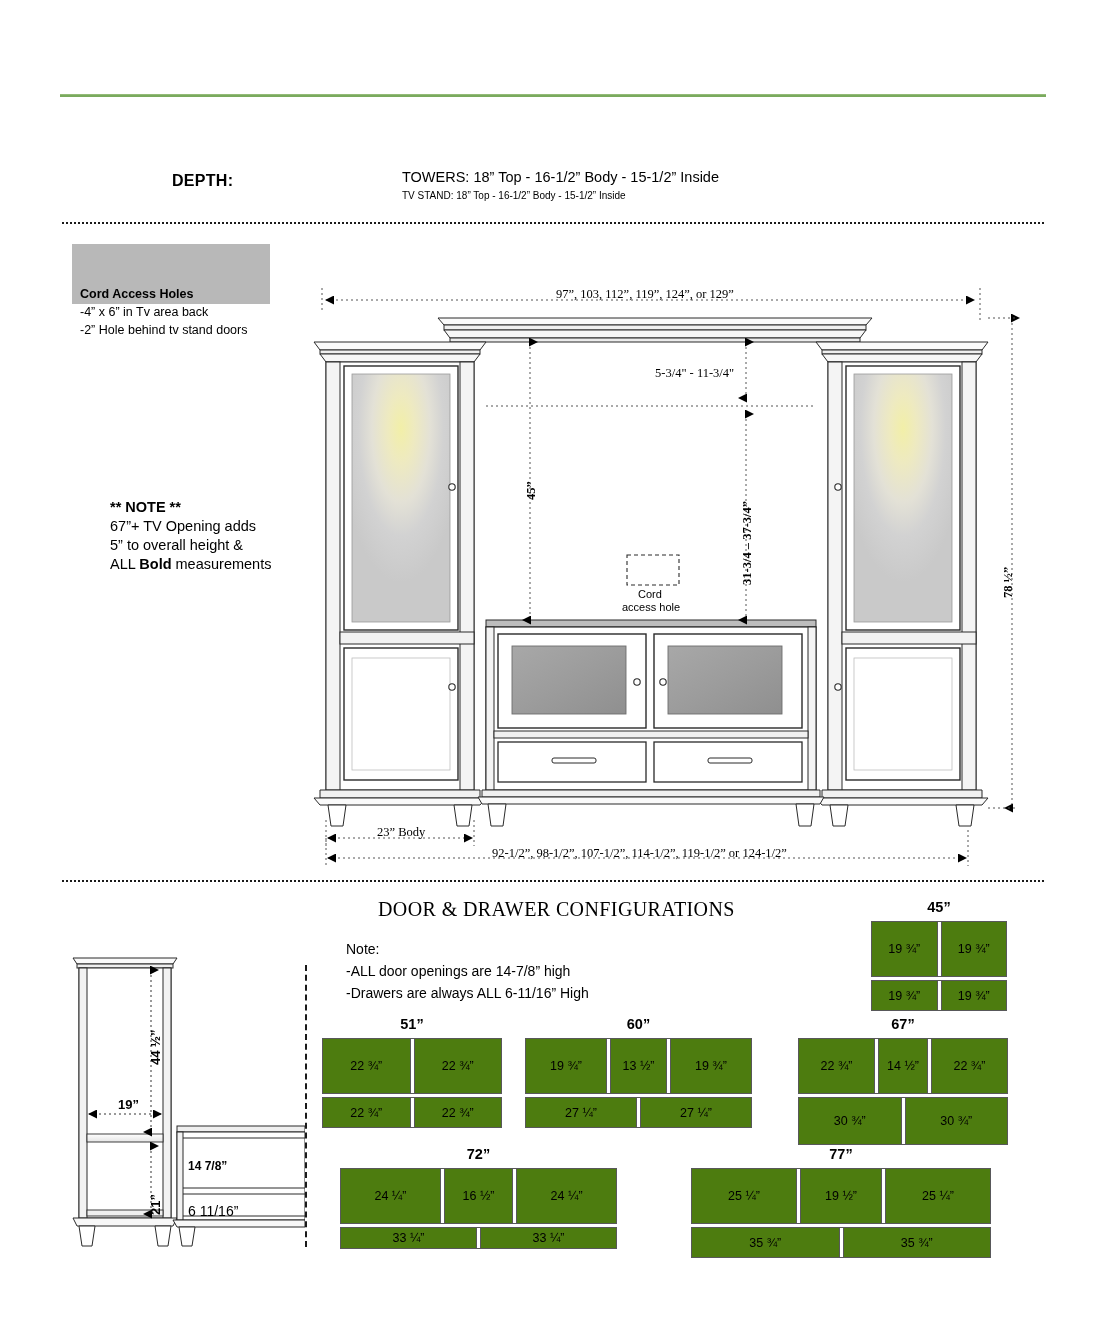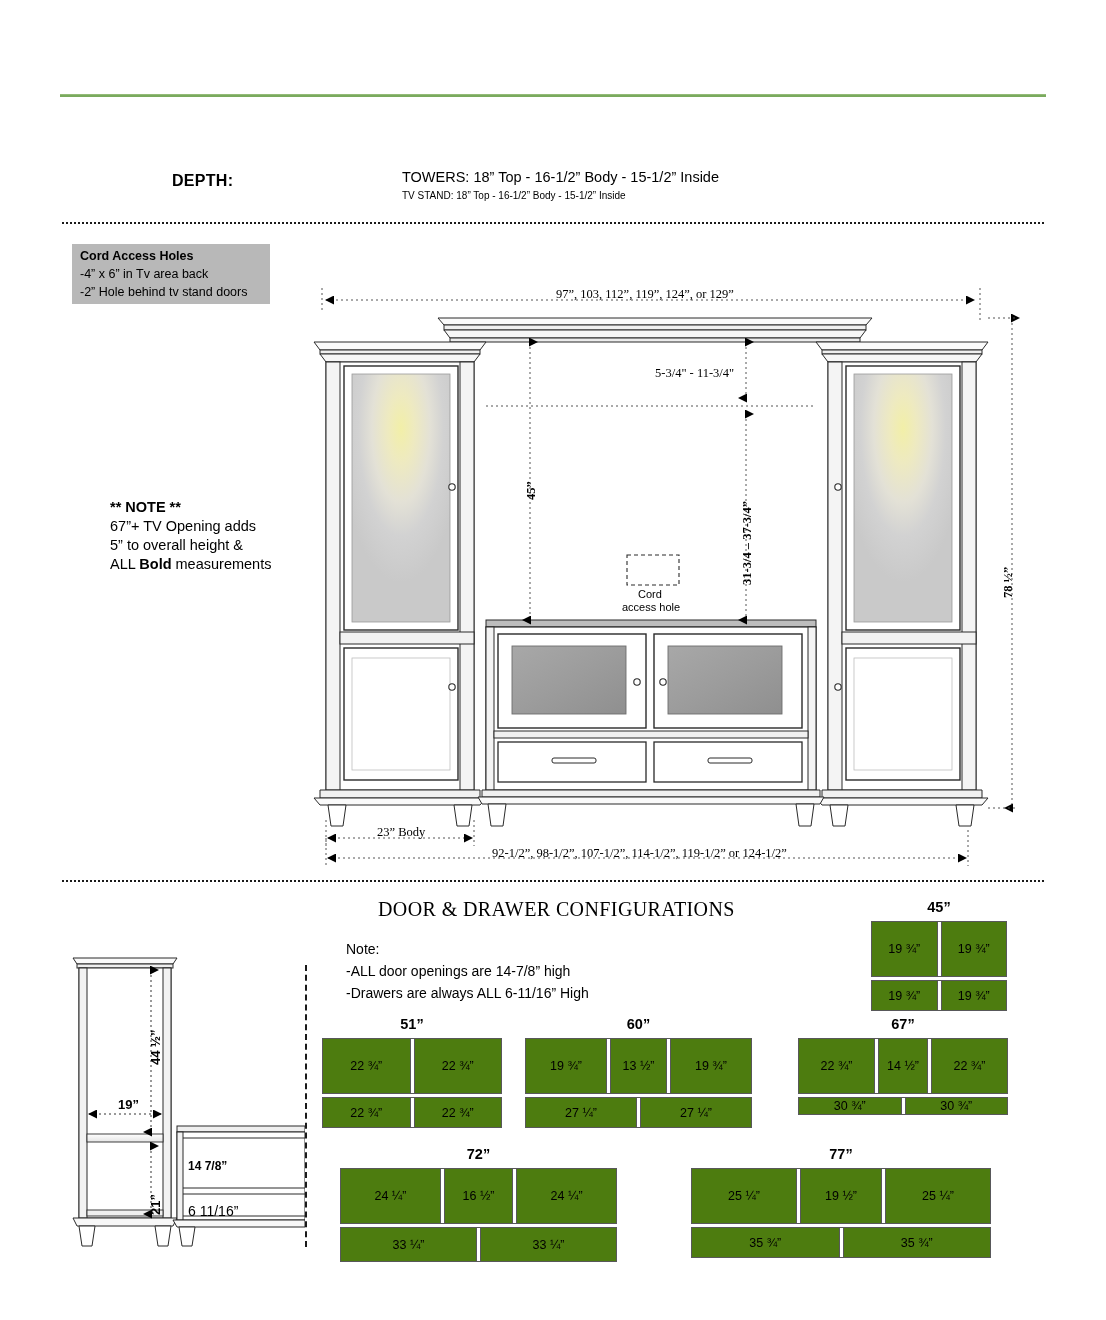--- a/index.html
+++ b/index.html
@@ -31,21 +31,21 @@
   
   #depth-label { left:172px; top:172px; font-size:16px; font-weight:bold; letter-spacing:.3px; }
   #depth-l1 { left:402px; top:169px; font-size:14.5px; }
   #depth-l2 { left:402px; top:190px; font-size:10px; }
 
   
   #cord-box {
     left:72px; top:244px; width:198px; height:60px;
     background:#b8b8b8;
   }
-  #cord-box .ln { position:absolute; left:8px; font-size:12.5px; }
+  #cord-box .ln { position:absolute; left:8px; font-size:12.5px;margin-top:38px; }
   #cord-title { top:5px; font-weight:bold; }
   #cord-l1 { top:23px;text-align:center; }
   #cord-l2 { top:41px; }
 
   
   #note-block { left:110px; top:498px; width:218px; text-align:left; font-size:14.5px; line-height:19px; }
   #note-block .b { font-weight:bold; }
 
   
   #elevation { left:0; top:0; width:1106px; height:880px; pointer-events:none; }
@@ -387,37 +387,37 @@
 
 <div class="cfg" id="cfg-67" style="left:798px; top:1038px; width:210px; height:90px;">
   <div class="cfg-title">67”</div>
   <div class="cfg-doors" style="height:56px;">
     <div class="cell" style="flex:1.57">22 ¾”</div>
     <div class="stile" style="width:5px"></div>
     <div class="cell" style="flex:1; border-left:none;">14 ½”</div>
     <div class="stile" style="width:5px"></div>
     <div class="cell" style="flex:1.57; border-left:none;">22 ¾”</div>
   </div>
-  <div class="cfg-drawers" style="top:59px; height:18px;">
+  <div class="cfg-drawers" style="top:59px; height:48px;">
     <div class="cell" style="flex:1">30 ¾”</div>
     <div class="stile" style="width:5px"></div>
     <div class="cell" style="flex:1; border-left:none;">30 ¾”</div>
   </div>
 </div>
 
 <div class="cfg" id="cfg-72" style="left:340px; top:1168px; width:277px; height:90px;">
   <div class="cfg-title">72”</div>
   <div class="cfg-doors" style="height:56px;">
     <div class="cell" style="flex:1.47">24 ¼”</div>
     <div class="stile" style="width:5px"></div>
     <div class="cell" style="flex:1; border-left:none;">16 ½”</div>
     <div class="stile" style="width:5px"></div>
     <div class="cell" style="flex:1.47; border-left:none;">24 ¼”</div>
   </div>
-  <div class="cfg-drawers" style="top:59px; height:35px;">
+  <div class="cfg-drawers" style="top:59px; height:22px;">
     <div class="cell" style="flex:1">33 ¼”</div>
     <div class="stile" style="width:5px"></div>
     <div class="cell" style="flex:1; border-left:none;">33 ¼”</div>
   </div>
 </div>
 
 <div class="cfg" id="cfg-77" style="left:691px; top:1168px; width:300px; height:90px;">
   <div class="cfg-title">77”</div>
   <div class="cfg-doors" style="height:56px;">
     <div class="cell" style="flex:1.30">25 ¼”</div>

